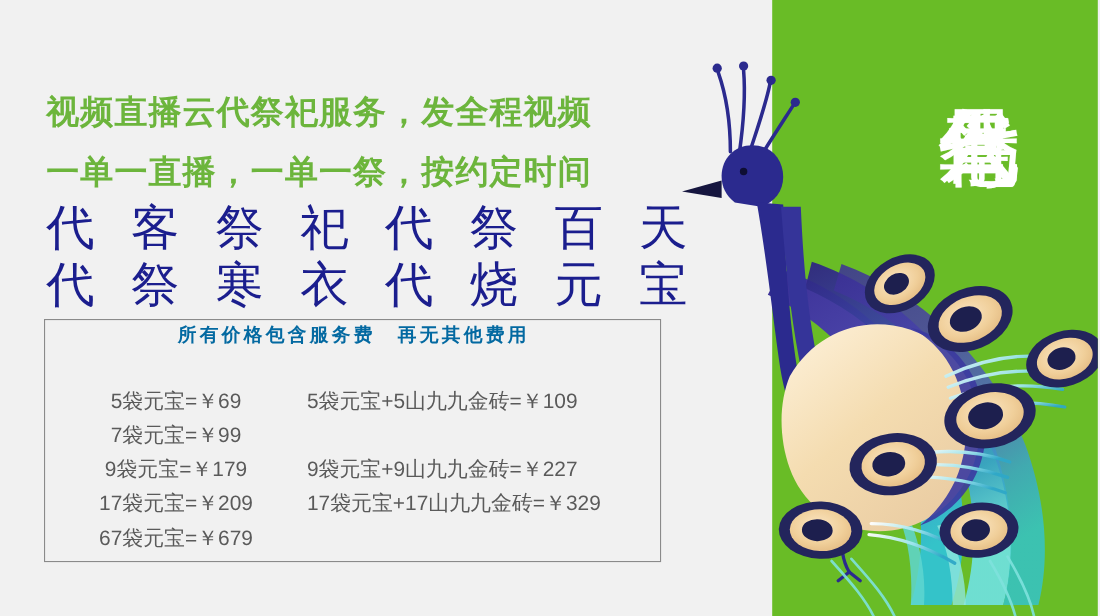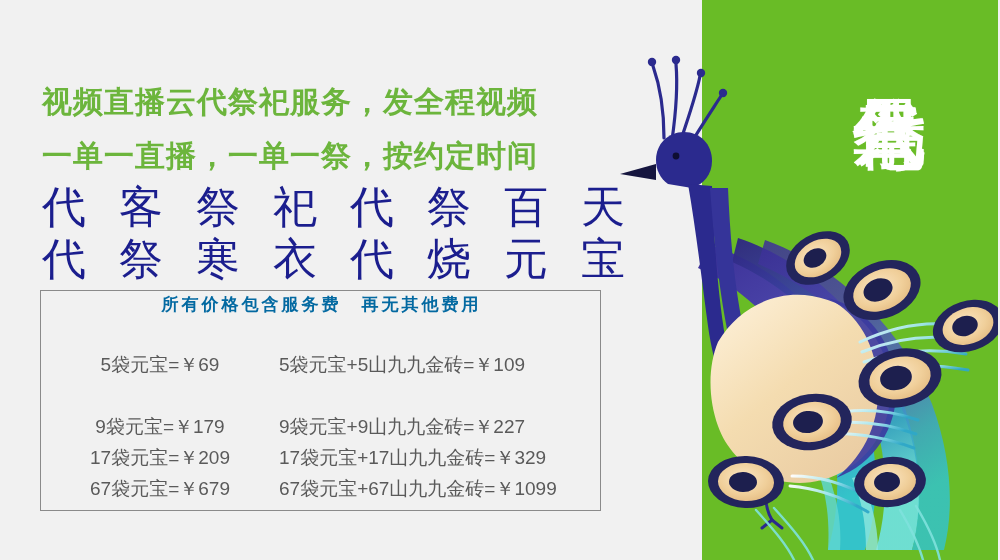--- a/index.html
+++ b/index.html
@@ -274,29 +274,29 @@
   <div class="blue-line" id="blue-line-2">代 祭 寒 衣  代 烧 元 宝</div>
 
   <div id="price-box">
     <div id="price-note">所有价格包含服务费　再无其他费用</div>
     <div id="price-rows">
         <div class="price-row">
           <div class="price-cell left">5袋元宝=￥69</div>
           <div class="price-cell right">5袋元宝+5山九九金砖=￥109</div>
         </div>
         <div class="price-row">
+          <div class="price-cell left">7袋元宝=￥99</div>
         </div>
         <div class="price-row">
           <div class="price-cell left">9袋元宝=￥179</div>
           <div class="price-cell right">9袋元宝+9山九九金砖=￥227</div>
         </div>
         <div class="price-row">
           <div class="price-cell left">17袋元宝=￥209</div>
           <div class="price-cell right">17袋元宝+17山九九金砖=￥329</div>
         </div>
         <div class="price-row">
           <div class="price-cell left">67袋元宝=￥679</div>
-          <div class="price-cell right">67袋元宝+67山九九金砖=￥1099</div>
         </div>
       </div>
   </div>
 
 </div>
 
 </body></html>

